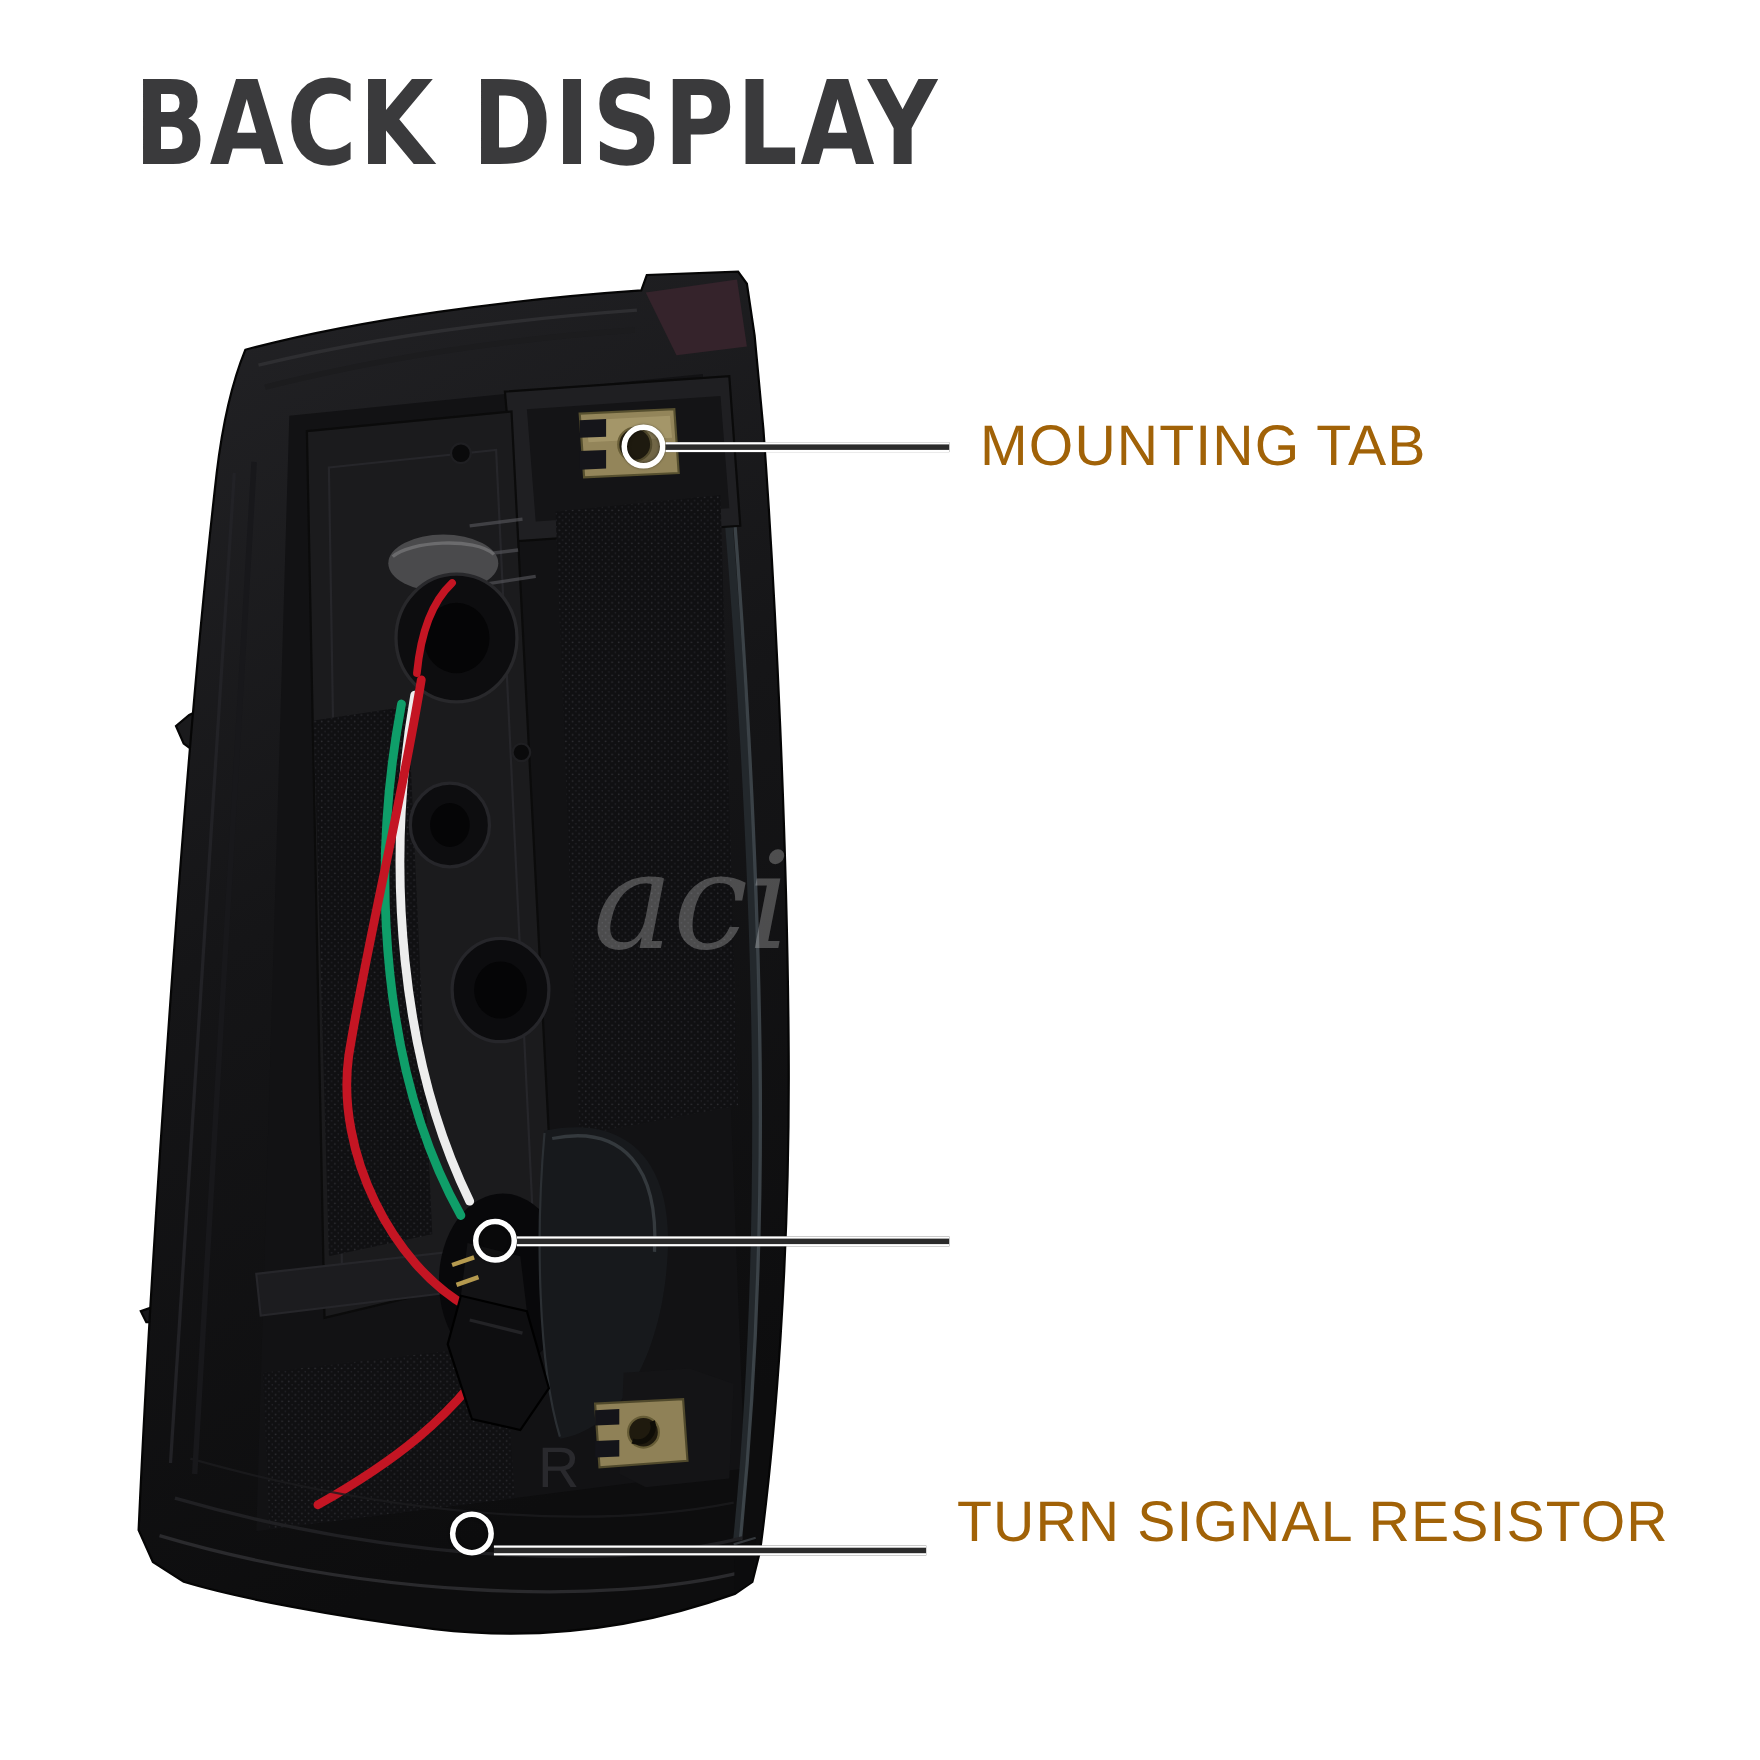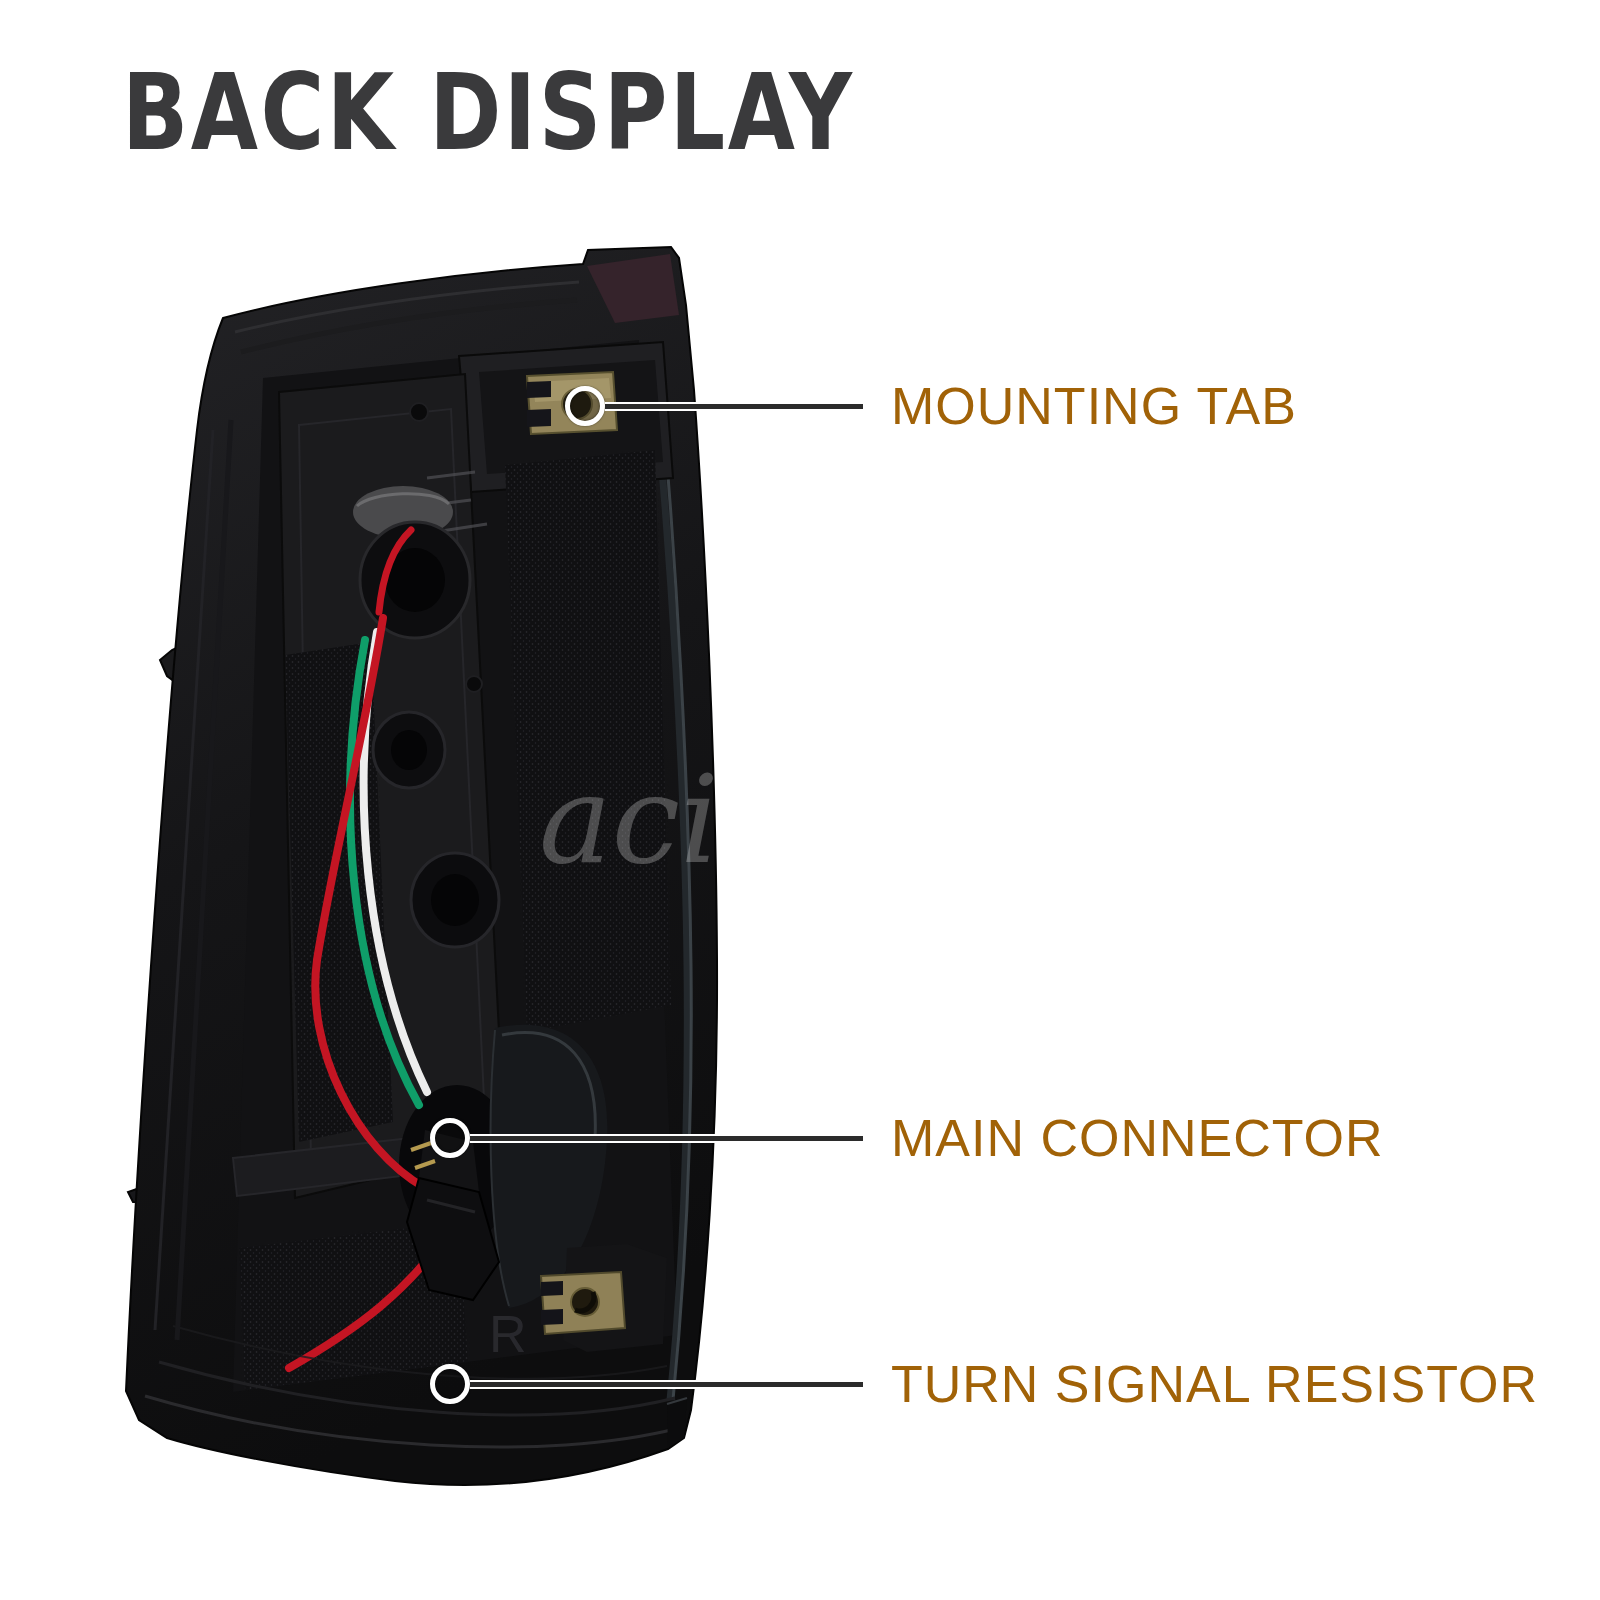--- a/index.html
+++ b/index.html
@@ -31,21 +31,21 @@
     flex:0 0 auto;
   }
   .c-label {
     font-size:52px; color:#a16207; letter-spacing:1px;
     white-space:nowrap; padding-left:28px; flex:0 0 auto;
   }
   .callout-1 { left:538px; top:376px; }
   .callout-1 .c-line { width:258px; }
   .callout-2 { left:403px; top:1108px; }
   .callout-2 .c-line { width:393px; }
-  .callout-3 { left:403px; top:1354px; }
+  .callout-3 { left:382px; top:1354px;align-items:flex-end; }
   .callout-3 .c-line { width:393px; }
 </style>
 </head>
 <body>
 
 <div class="frame">
 
   <div class="title">BACK DISPLAY</div>
 
   <svg class="photo-svg" viewBox="80 240 700 1280" xmlns="http://www.w3.org/2000/svg">
@@ -178,21 +178,20 @@
 
   <div class="callout callout-1">
     <span class="c-circle"></span>
     <span class="c-line"></span>
     <span class="c-label">MOUNTING TAB</span>
   </div>
 
   <div class="callout callout-2">
     <span class="c-circle"></span>
     <span class="c-line"></span>
-    <span class="c-label">MAIN CONNECTOR</span>
   </div>
 
   <div class="callout callout-3">
     <span class="c-circle"></span>
     <span class="c-line"></span>
     <span class="c-label">TURN SIGNAL RESISTOR</span>
   </div>
 
 </div>
 

